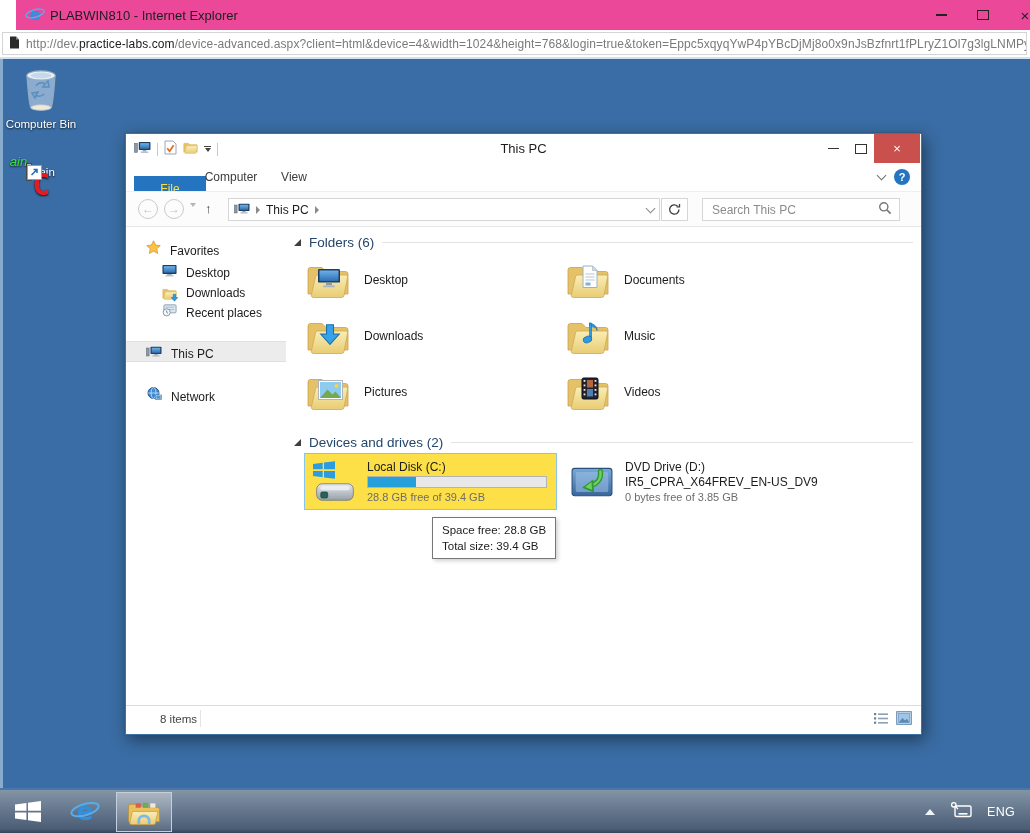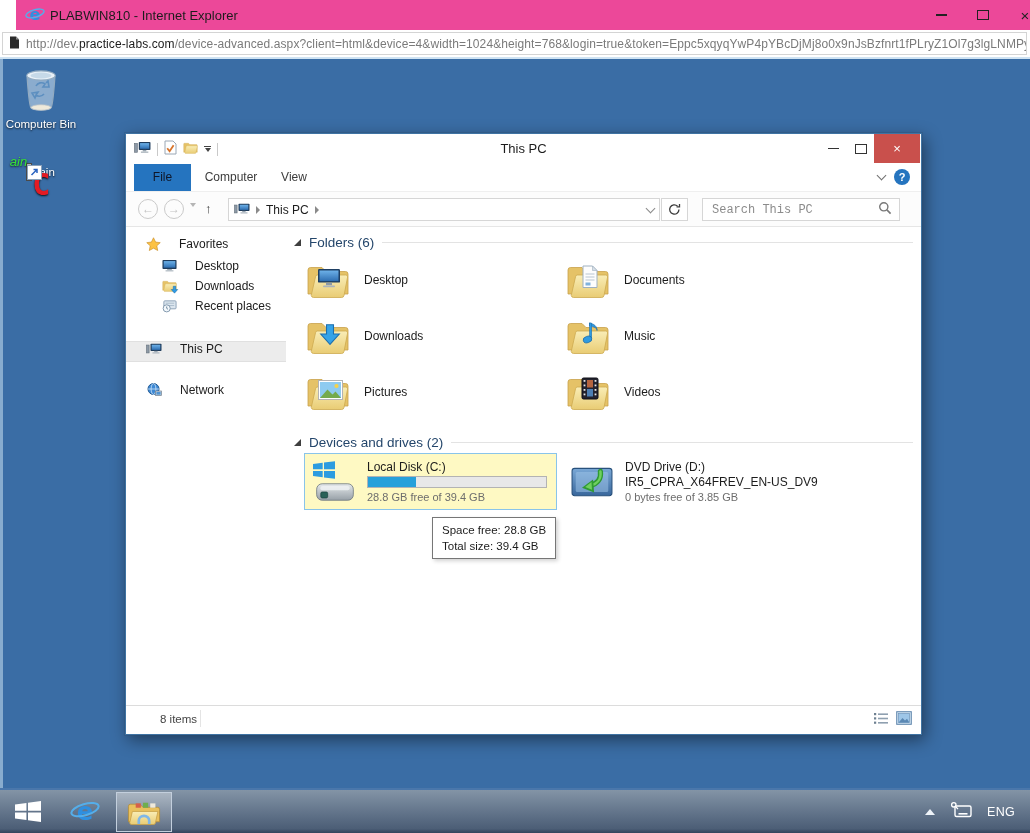--- a/index.html
+++ b/index.html
@@ -43,21 +43,21 @@
   .qat-dd .bar{width:7px;height:1px;background:#444;}
   .tri-down{width:0;height:0;border-left:3.5px solid transparent;border-right:3.5px solid transparent;border-top:4px solid #444;}
   .win-title{position:absolute;left:0;right:0;top:7px;text-align:center;font-size:13px;color:#1c1c1c;}
   .win-caption{position:absolute;right:1px;top:0;height:29px;display:flex;}
   .cap-btn{width:27px;height:29px;display:flex;align-items:center;justify-content:center;}
   .cap-close{width:46px;background:#c9504c;}
   .cap-close .glyph-x{color:#fff;font-size:13px;}
   
   .ribbon-row{position:absolute;left:0;top:30px;right:0;height:27px;background:#fff;}
   .rtab{position:absolute;top:0;height:27px;line-height:27px;text-align:center;font-size:12px;color:#3c3c3c;}
-  .rtab-file{left:8px;width:57px;background:#2574bf;color:#0f172a;}
+  .rtab-file{left:8px;width:72px;background:#2574bf;color:#fde047;margin-top:12px;}
   .rtab-computer{left:73px;width:64px;}
   .rtab-view{left:145px;width:46px;}
   .chev{display:inline-block;width:6px;height:6px;border-right:1.5px solid #707070;border-bottom:1.5px solid #707070;transform:rotate(45deg);}
   .ribbon-chev{position:absolute;right:36px;top:8px;}
   .help-btn{position:absolute;right:11px;top:5px;width:16px;height:16px;border-radius:50%;background:#2574bf;
             color:#fff;font-size:11px;font-weight:bold;text-align:center;line-height:16px;}
   
   .nav-row{position:absolute;left:0;top:57px;right:0;height:36px;background:#fcfcfc;
            border-top:1px solid #efefef;border-bottom:1px solid #e6e6e6;box-sizing:border-box;}
   .nav-circle{position:absolute;top:7px;width:20px;height:20px;border:1.4px solid #cacaca;border-radius:50%;
@@ -68,40 +68,40 @@
   .nav-up{position:absolute;left:79px;top:9px;font-size:13px;color:#3a3a3a;font-weight:bold;}
   .addr{position:absolute;left:102px;top:6px;width:432px;height:23px;border:1px solid #d6d6d6;background:#fff;
         box-sizing:border-box;display:flex;align-items:center;padding:0 5px;gap:6px;font-size:12px;color:#1c1c1c;}
   .crumb-arrow{width:0;height:0;border-left:4px solid #8a8a8a;border-top:4px solid transparent;border-bottom:4px solid transparent;}
   .addr .spacer{flex:1;}
   .addr .chev{border-color:#8a8a8a;margin-top:-3px;}
   .refresh-btn{position:absolute;left:535px;top:6px;width:27px;height:23px;border:1px solid #d6d6d6;background:#fff;
                box-sizing:border-box;display:flex;align-items:center;justify-content:center;}
   .search{position:absolute;left:576px;top:6px;width:198px;height:23px;border:1px solid #d6d6d6;background:#fff;
           box-sizing:border-box;display:flex;align-items:center;padding:0 7px;}
-  .search input{flex:1;border:0;outline:0;font-size:12px;color:#444;font-family:Liberation Mono, monospace;background:transparent;}
+  .search input{flex:1;border:0;outline:0;font-size:12px;color:#444;font-family:Liberation Sans, sans-serif;background:transparent;}
   .search input::placeholder{color:#8b8b8b;opacity:1;}
   
   .win-main{position:absolute;left:0;top:93px;right:0;bottom:28px;background:#fff;}
   .navpane{position:absolute;left:0;top:0;width:160px;height:100%;}
-  .np-item{position:absolute;left:0;width:160px;height:21px;display:flex;align-items:flex-start;gap:18px;
+  .np-item{position:absolute;left:0;width:160px;height:21px;display:flex;align-items:flex-end;gap:9px;
            font-size:12px;color:#1c1c1c;box-sizing:border-box;}
   .np-root{padding-left:20px;}
   .np-child{padding-left:36px;}
   .np-selected{background:#ececec;border-top:1px solid #e0e0e0;border-bottom:1px solid #e0e0e0;}
   .content{position:absolute;left:168px;top:0;right:8px;bottom:0;}
   .sec-hdr{position:absolute;left:0;right:0;height:18px;display:flex;align-items:center;font-size:13.5px;color:#24466b;}
   .sec-tri{width:0;height:0;border-bottom:7px solid #3f3f3f;border-left:7px solid transparent;margin-right:8px;}
   .hdr-line{flex:1;height:1px;background:#e3e3e3;margin-left:8px;}
   .f-item{position:absolute;width:252px;height:50px;display:flex;align-items:center;gap:12px;font-size:12px;color:#1c1c1c;}
   .f-ico{position:relative;width:46px;height:42px;flex:none;}
   .f-ico .folder-svg{position:absolute;left:0;top:2px;}
   .emblem{position:absolute;}
   
-  .drive-local{position:absolute;left:10px;top:226px;width:253px;height:57px;background:#fef9c3;border:1px solid #89c4ea;
+  .drive-local{position:absolute;left:10px;top:226px;width:253px;height:57px;background:#fde047;border:1px solid #89c4ea;
                box-sizing:border-box;display:flex;align-items:center;padding:0 7px;gap:9px;}
   .hdd-wrap{position:relative;width:46px;height:42px;flex:none;}
   .drive-name{font-size:12px;color:#1c1c1c;margin-bottom:2px;}
   .disk-bar{width:180px;height:12px;border:1px solid #b3b3b3;background:#e8e8e8;box-sizing:border-box;}
   .disk-fill{height:100%;background:#26a0da;}
   .drive-free{font-size:11px;color:#6d6d6d;margin-top:3px;}
   .drive-dvd{position:absolute;left:276px;top:228px;width:330px;height:54px;display:flex;align-items:center;gap:11px;}
   .dvd-wrap{position:relative;width:44px;height:36px;flex:none;display:flex;align-items:center;justify-content:center;}
   .dvd-l1{font-size:12px;color:#1c1c1c;line-height:15px;}
   .dvd-l3{font-size:11px;color:#6d6d6d;line-height:15px;}

